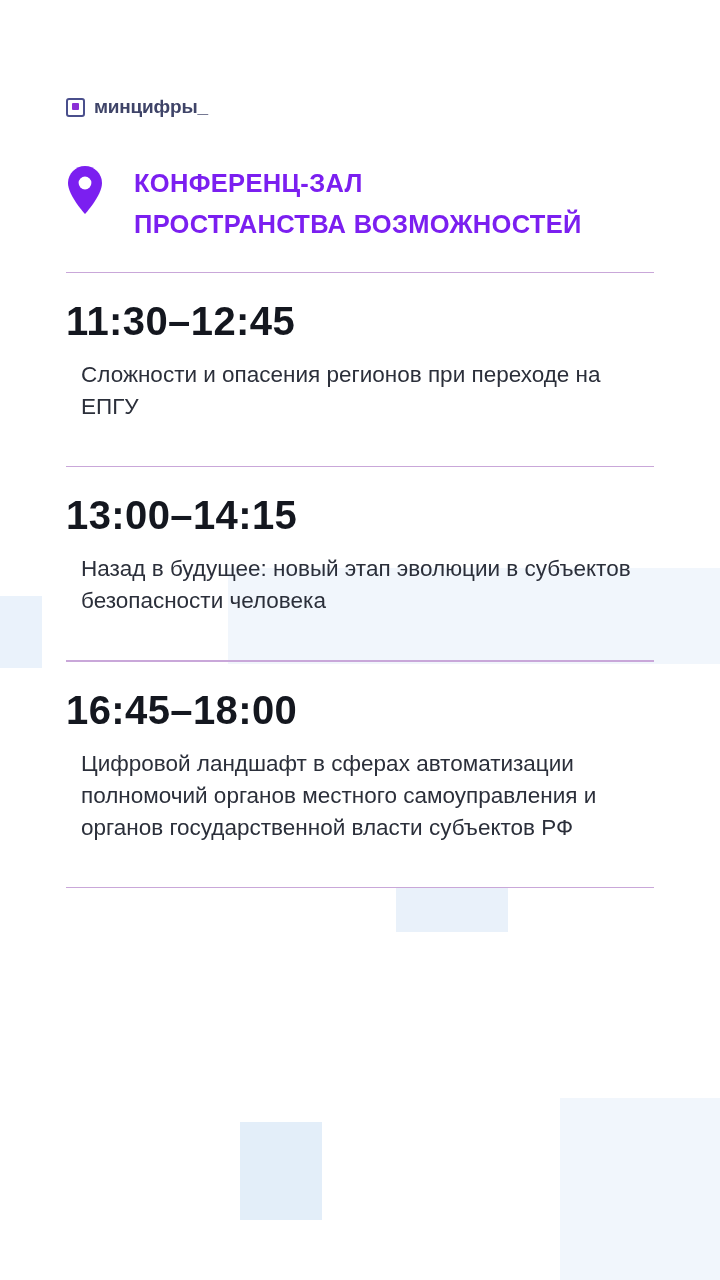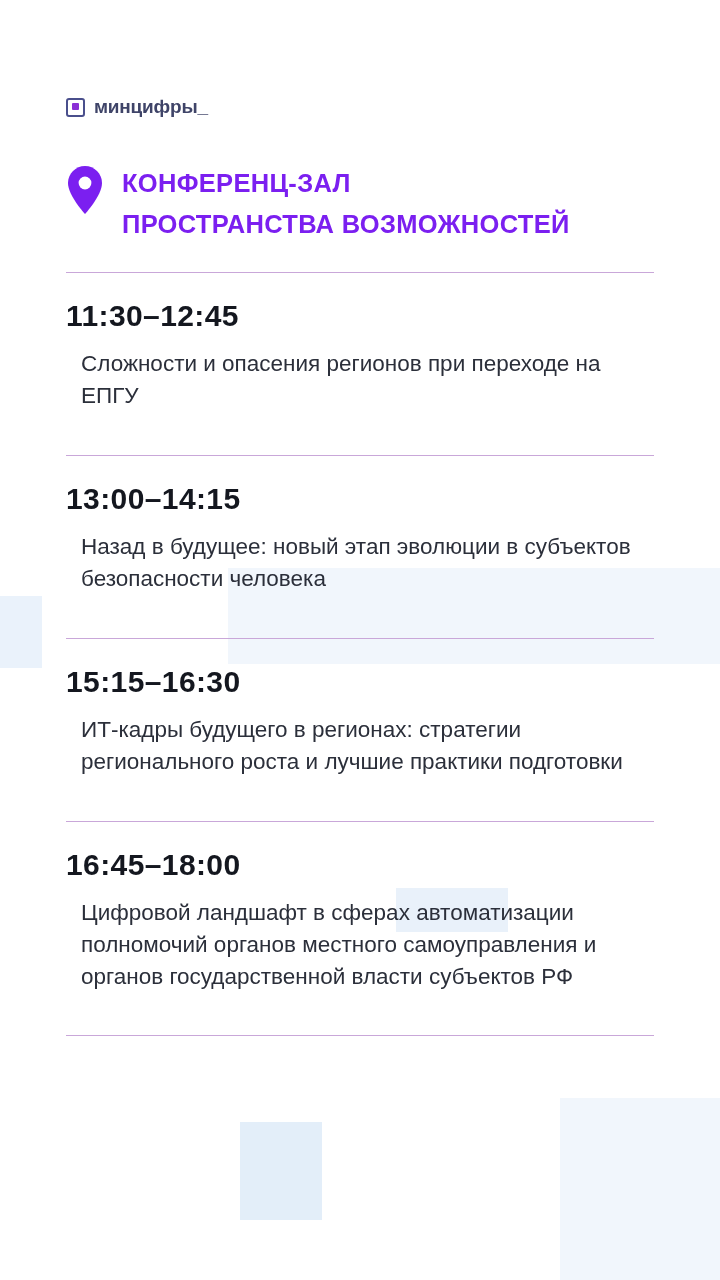--- a/index.html
+++ b/index.html
@@ -71,21 +71,21 @@
   }
 
   
   .title-block {
     position: absolute;
     left: 66px;
     top: 163px;
     width: 600px;
     display: flex;
     align-items: flex-start;
-    gap: 18px;
+    gap: 30px;
   }
   .pin-icon {
     flex: 0 0 auto;
     margin-top: 2px;
   }
   .title-lines {
     font-size: 25.5px;
     font-weight: 800;
     line-height: 1.62;
     color: #7b1ff0;
@@ -103,21 +103,21 @@
   }
   .divider {
     height: 1px;
     background: #c9a7d9;
     width: 100%;
   }
   .slot {
     padding: 26px 0 28px 0;
   }
   .slot-time {
-    font-size: 30px;
+    font-size: 40px;
     font-weight: 800;
     color: #14171f;
     letter-spacing: 0.4px;
     margin: 0 0 14px 0;
   }
   .slot-desc {
     font-size: 22.5px;
     line-height: 1.42;
     color: #2b2f3a;
     margin: 15px;
@@ -161,24 +161,20 @@
       <p class="slot-desc">Сложности и опасения регионов при переходе на ЕПГУ</p>
     </div>
 
     <div class="divider"></div>
     <div class="slot">
       <p class="slot-time">13:00–14:15</p>
       <p class="slot-desc">Назад в будущее: новый этап эволюции в субъектов безопасности человека</p>
     </div>
 
     <div class="divider"></div>
-    <div class="slot">
-      <p class="slot-time">15:15–16:30</p>
-      <p class="slot-desc">ИТ-кадры будущего в регионах: стратегии регионального роста и лучшие практики подготовки</p>
-    </div>
 
     <div class="divider"></div>
     <div class="slot">
       <p class="slot-time">16:45–18:00</p>
       <p class="slot-desc">Цифровой ландшафт в сферах автоматизации полномочий органов местного самоуправления и органов государственной власти субъектов РФ</p>
     </div>
 
     <div class="divider"></div>
 
   </div>

